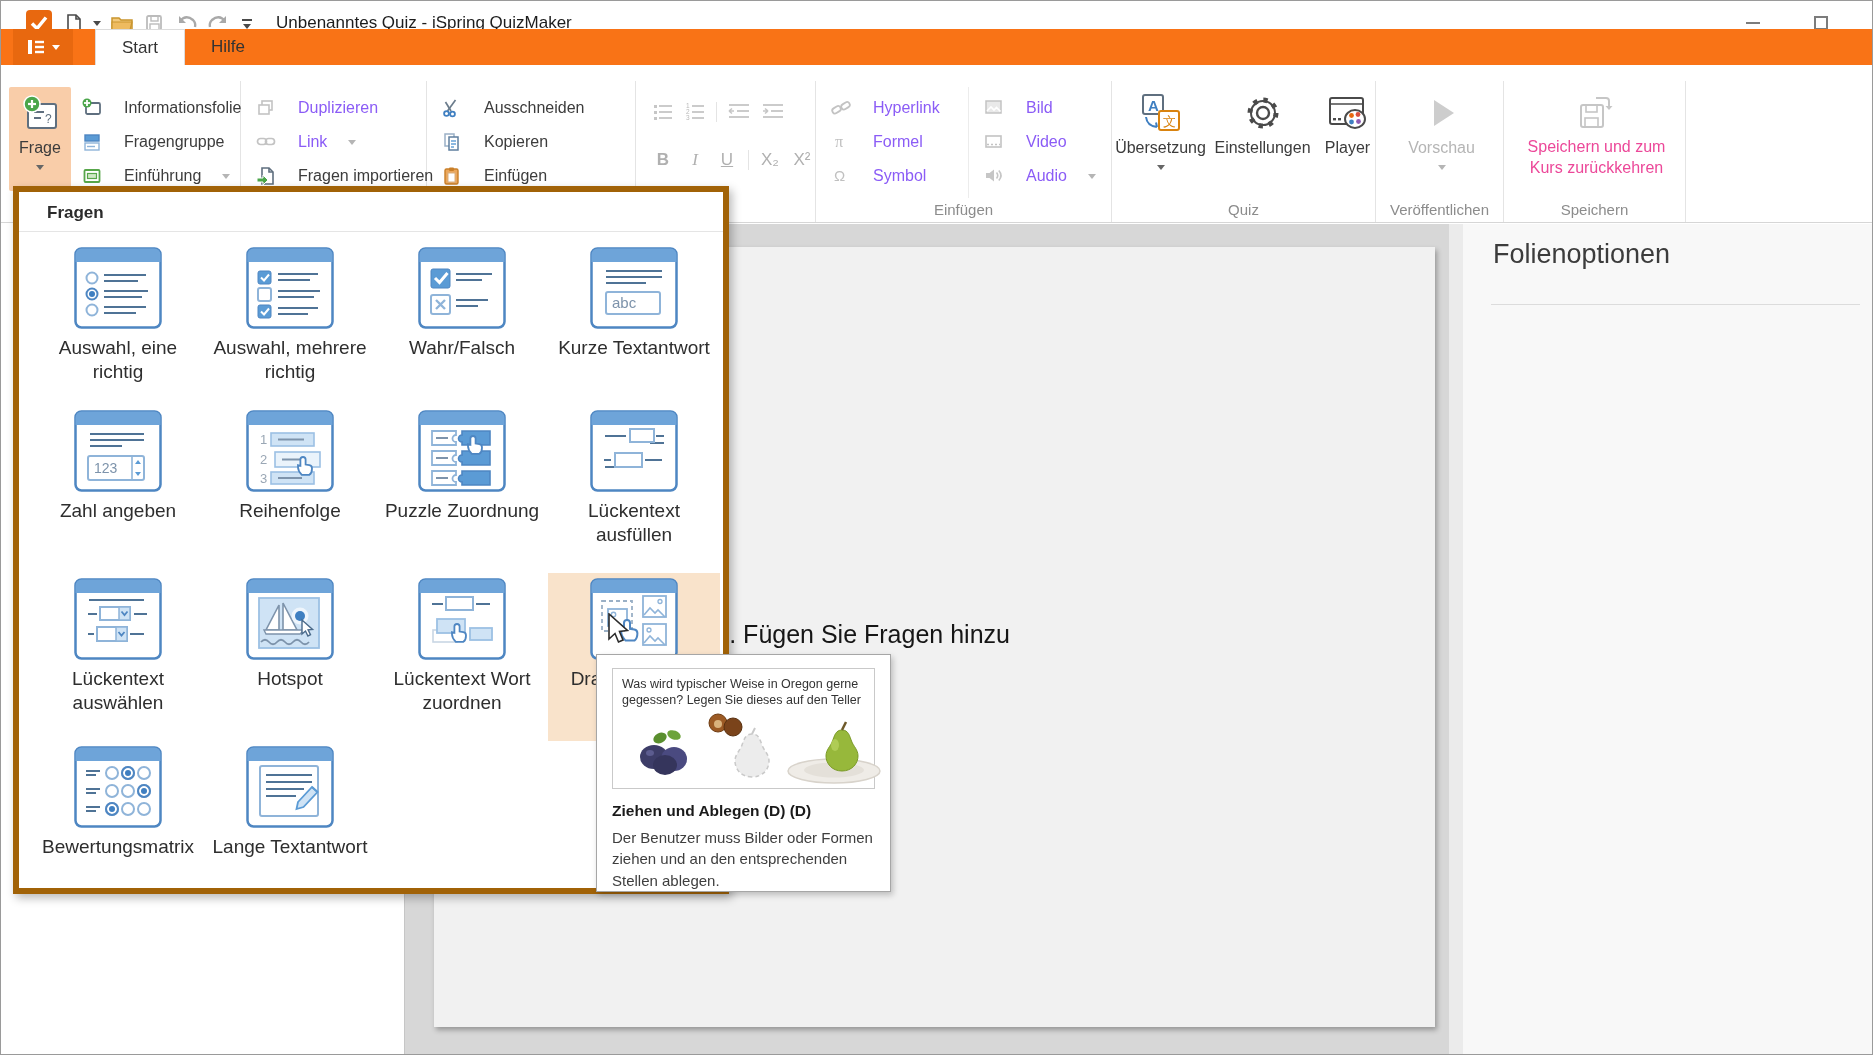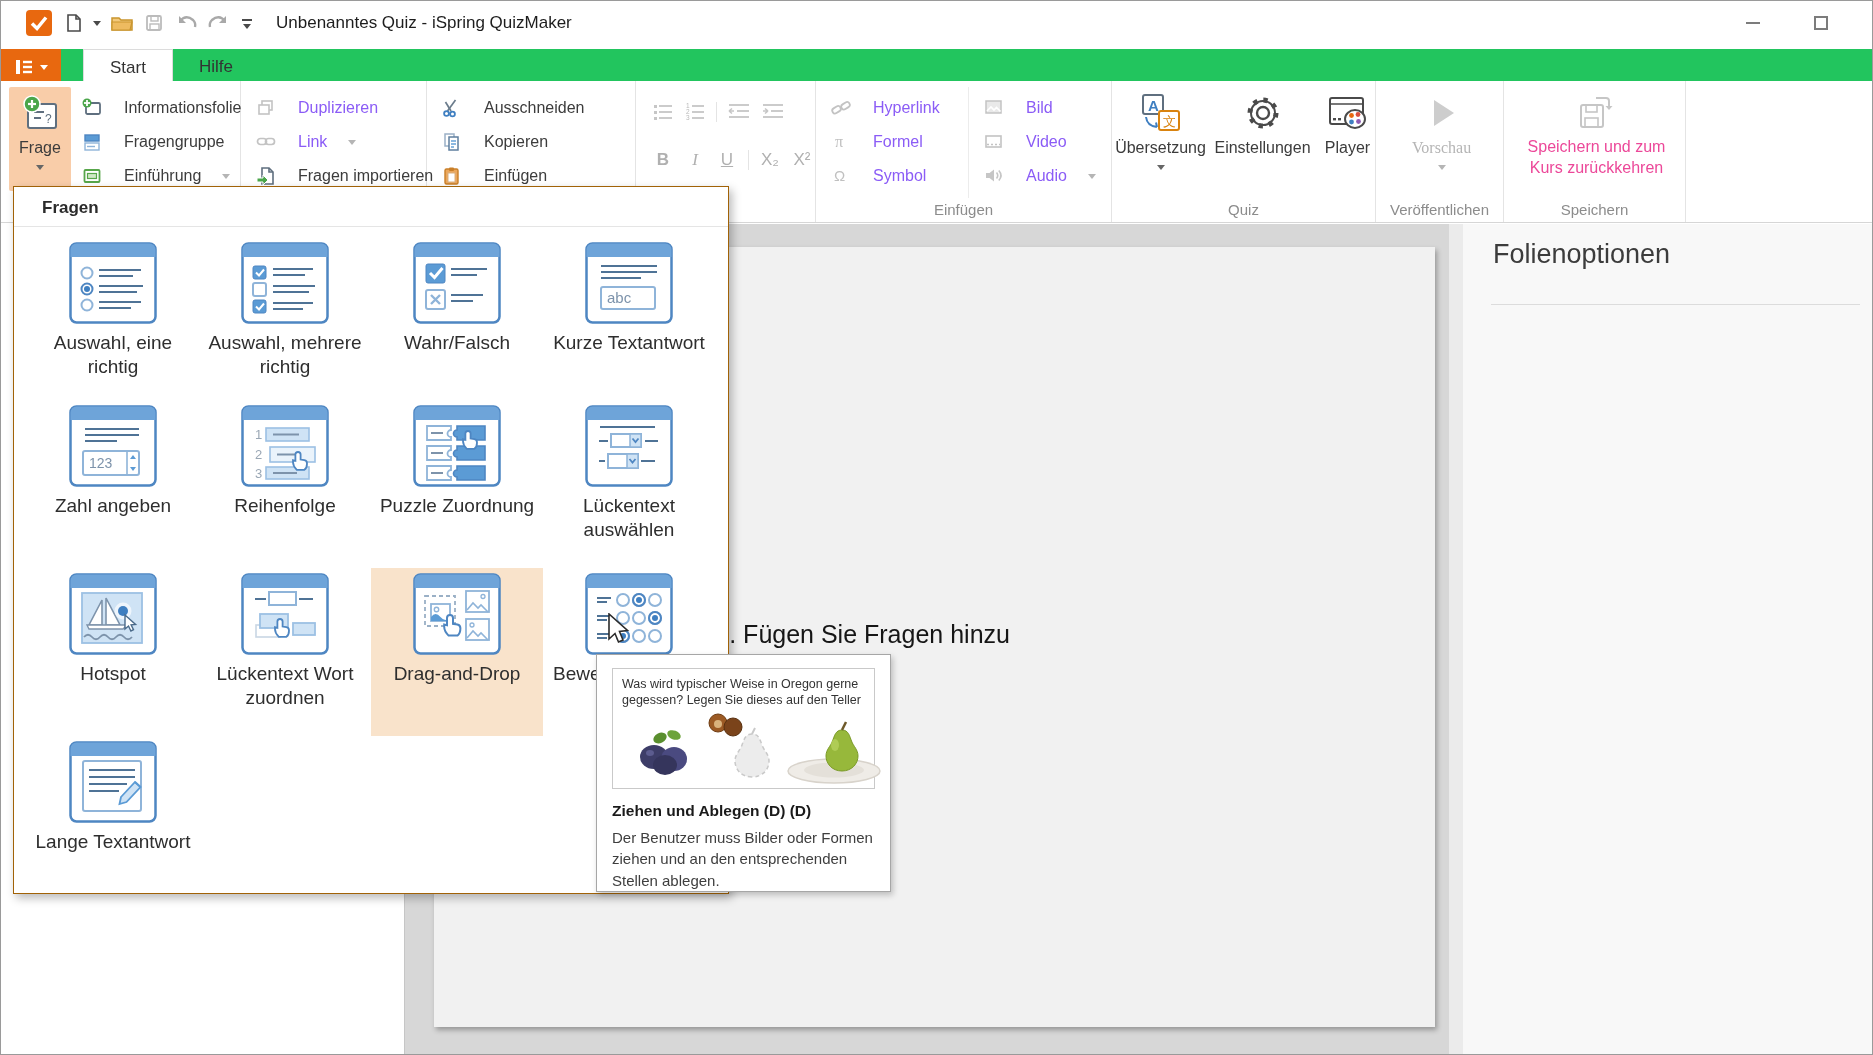--- a/index.html
+++ b/index.html
@@ -11,35 +11,35 @@
   .titlebar { position:absolute; top:0; left:16px; right:0; height:44px; background:#fff; display:flex; align-items:center; }
   .qat { display:flex; align-items:center; gap:9px; padding-left:8px; }
   .qat .tbtn { display:flex; align-items:center; justify-content:center; }
   .title-text { margin-left:22px; font-size:17px; color:#1d1d1d; }
   .wincontrols { position:absolute; right:38px; top:0; height:44px; display:flex; gap:42px; align-items:center; }
   .wc { width:26px; height:26px; display:flex; align-items:center; justify-content:center; }
   .wc-min { width:14px; height:0; border-top:2px solid #7c7c7c; }
   .wc-max { width:14px; height:14px; border:2px solid #7c7c7c; }
 
   
-  .tabrow { position:absolute; top:48px; left:0; right:0; height:36px; background:#22c55e; display:flex; }
+  .tabrow { position:absolute; top:28px; left:0; right:0; height:36px; background:#f97316; display:flex;padding-left:12px; }
   .appbtn { width:60px; height:36px; background:#e8680f; display:flex; align-items:center; justify-content:center; gap:6px; cursor:pointer; }
   .tab { padding:0 26px; display:flex; align-items:center; font-size:17px; color:#333; }
   .tab.active { border:1px solid #dcdcdc; border-bottom:none; background:#fff; margin-left:22px; }
   .caret { width:0; height:0; border:4px solid transparent; border-top:5px solid #666; margin-top:4px; }
   .caret.white { border-top-color:#fff; }
   .caret.gray { border-top-color:#b5b5b5; }
 
   
   .ribbon { position:absolute; top:80px; left:0; right:0; height:142px; background:#fff; border-bottom:1px solid #d6d6d6; display:flex; }
   .rgroup { position:relative; height:100%; border-right:1px solid #e4e4e4; padding:6px 4px 24px 8px; display:flex; gap:4px; }
   .glabel { position:absolute; bottom:4px; left:0; right:0; text-align:center; font-size:15px; color:#8c8c8c; }
   .bigbtn { display:flex; flex-direction:column; align-items:center; justify-content:flex-start; padding-top:6px; gap:4px; min-width:62px; }
   .bigbtn .blabel { font-size:16px; color:#3c3c3c; white-space:nowrap; }
-  .bigbtn.disabled .blabel { color:#b5b5b5;font-family:Liberation Serif, serif; }
+  .bigbtn.disabled .blabel { color:#b5b5b5; }
   .frage-btn { background:#f9cda9; width:62px; height:104px; border-radius:2px; }
   .smallcol { display:flex; flex-direction:column; justify-content:flex-start; padding-top:4px; }
   .sbtn { height:34px; display:flex; align-items:center; gap:21px; padding:0 6px; font-size:16px; color:#3c3c3c; white-space:nowrap; }
   .sbtn.disabled { color:#8b5cf6; }
   .fmtrow { display:flex; align-items:center; gap:10px; height:34px; padding:0 8px; }
   .fmtcol { display:flex; flex-direction:column; gap:14px; padding-top:8px; }
   .fmtglyph { font-size:17px; color:#b0b0b0; width:22px; text-align:center; }
   .fg-b { font-weight:bold; } .fg-i { font-style:italic; font-family:"Liberation Serif",serif; } .fg-u { text-decoration:underline; }
   .vsep-mini { width:1px; height:20px; background:#e4e4e4; }
   .twoline { font-size:16px; color:#ec4899; text-align:center; line-height:1.3; }
@@ -48,21 +48,21 @@
   .workspace { position:absolute; top:223px; left:0; right:0; bottom:0; background:#d7d7d7; }
   .left-panel { position:absolute; top:0; left:0; width:404px; bottom:0; background:#fff; border-right:1px solid #c6c6c6; }
   .slide { position:absolute; left:433px; top:23px; width:1001px; height:780px; background:#f1f1f1; box-shadow:2px 3px 5px rgba(0,0,0,.3); }
   .empty-text { position:absolute; left:460px; top:396px; font-size:25px; color:#161616; white-space:nowrap; }
   .scroll-strip { position:absolute; left:1448px; top:0; bottom:0; width:14px; background:#ebebeb; }
   .right-panel { position:absolute; left:1462px; right:0; top:0; bottom:0; background:#f8f8f8; }
   .rp-title { position:absolute; left:30px; top:15px; font-size:27px; color:#3c3c3c; }
   .rp-divider { position:absolute; left:28px; right:12px; top:80px; height:1px; background:#dcdcdc; }
 
   
-  .fragen-panel { position:absolute; left:12px; top:185px; width:716px; height:708px; background:#fff; border:1px solid #a16207; box-shadow:3px 4px 9px rgba(0,0,0,.28); z-index:40; }
+  .fragen-panel { position:absolute; left:12px; top:185px; width:716px; height:708px; background:#fff; border:6px solid #a16207; box-shadow:3px 4px 9px rgba(0,0,0,.28); z-index:40; }
   .fp-header { height:40px; padding:11px 0 0 28px; font-size:17px; font-weight:bold; color:#2b2b2b; border-bottom:1px solid #e5e5e5; }
   .fp-grid { display:grid; grid-template-columns:repeat(4,172px); grid-template-rows:163px 168px 168px 150px; padding:10px 0 0 13px; }
   .qcell { display:flex; flex-direction:column; align-items:center; padding-top:5px; cursor:pointer; }
   .qcell.highlight { background:#f9e3cb; }
   .qicon { width:88px; height:82px; }
   .qlabel { margin-top:7px; font-size:19px; color:#2e2e2e; text-align:center; line-height:1.25; max-width:158px; }
 
   
   .tooltip { position:absolute; left:595px; top:653px; width:295px; height:238px; background:#fff; border:1px solid #a6a6a6; box-shadow:2px 3px 6px rgba(0,0,0,.22); z-index:60; padding:13px 15px; }
   .tt-preview { border:1px solid #c9c9c9; height:121px; padding:7px 9px 4px; }
@@ -572,20 +572,37 @@
           <g transform="translate(0,40)">
             <path d="M14 21 h24 v4 a3.5 3.5 0 0 0 0 7 v3 h-24 z" fill="#fff" stroke="#8fb4d9" stroke-width="1.8"></path>
             <line x1="18" y1="28" x2="30" y2="28" stroke="#7d93ab" stroke-width="2"></line>
             <path d="M44 21 h28 v14 h-28 v-3 a3.5 3.5 0 0 1 0 -7 z" fill="#5b9bd5" stroke="#4e86c2" stroke-width="1.6"></path>
           </g>
           <path d="M55 26 c2 0 2.6 1.3 2.6 2.6 v5 l3.8 .6 c1.9 .4 2.6 1.3 2.6 3.2 0 1.3 -.6 5 -2.6 6.4 h-7.6 c-1.9 -1.9 -3.8 -5 -3.8 -7.6 v-2 l2.4 .6 v-6.2 c0 -1.3 .7 -2.6 2.6 -2.6 z" fill="#fff" stroke="#4e86c2" stroke-width="1.8"></path>
         </svg>
         <div class="qlabel">Puzzle Zuordnung</div>
       </div>
 
+      <div class="qcell">
+        <svg class="qicon" viewBox="0 0 88 82">
+          <rect x="1.5" y="1.5" width="85" height="79" rx="6" fill="#fff" stroke="#4e86c2" stroke-width="2.5"></rect>
+          <path d="M1.5 15 h85 v-7.5 a6 6 0 0 0 -6 -6 h-73 a6 6 0 0 0 -6 6 z" fill="#6ea4d9"></path>
+          <g stroke="#4f7396" stroke-width="2">
+              <line x1="15" y1="26" x2="36" y2="26"></line>
+              <line x1="66" y1="26" x2="74" y2="26"></line>
+              <line x1="60" y1="33" x2="74" y2="33"></line>
+              <line x1="14" y1="50" x2="21" y2="50"></line>
+              <line x1="55" y1="50" x2="72" y2="50"></line>
+              <line x1="15" y1="57" x2="24" y2="57"></line>
+            </g>
+          <rect x="40" y="19" width="24" height="13" fill="#fff" stroke="#8fb4d9" stroke-width="2"></rect>
+          <rect x="25" y="43" width="27" height="14" fill="#fff" stroke="#8fb4d9" stroke-width="2"></rect>
+        </svg>
+        <div class="qlabel">Lückentext ausfüllen</div>
+      </div>
 
       <div class="qcell">
         <svg class="qicon" viewBox="0 0 88 82">
           <rect x="1.5" y="1.5" width="85" height="79" rx="6" fill="#fff" stroke="#4e86c2" stroke-width="2.5"></rect>
           <path d="M1.5 15 h85 v-7.5 a6 6 0 0 0 -6 -6 h-73 a6 6 0 0 0 -6 6 z" fill="#6ea4d9"></path>
           <g stroke="#4f7396" stroke-width="2">
               <line x1="15" y1="22" x2="70" y2="22"></line>
               <line x1="14" y1="36" x2="23" y2="36"></line>
               <line x1="60" y1="36" x2="73" y2="36"></line>
               <line x1="14" y1="56" x2="20" y2="56"></line>

